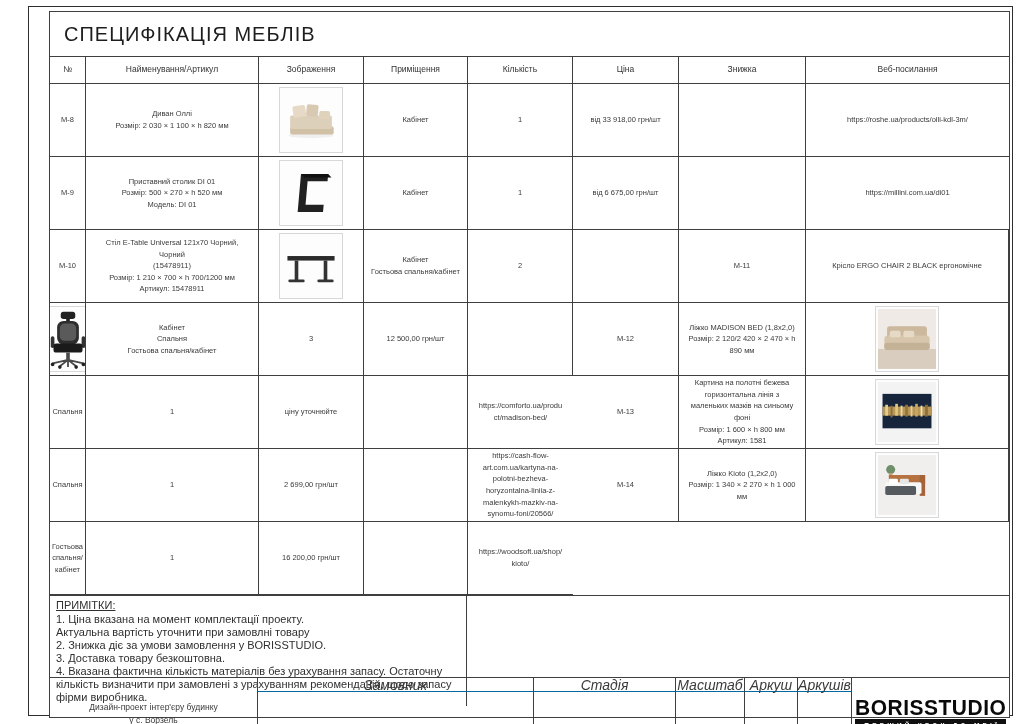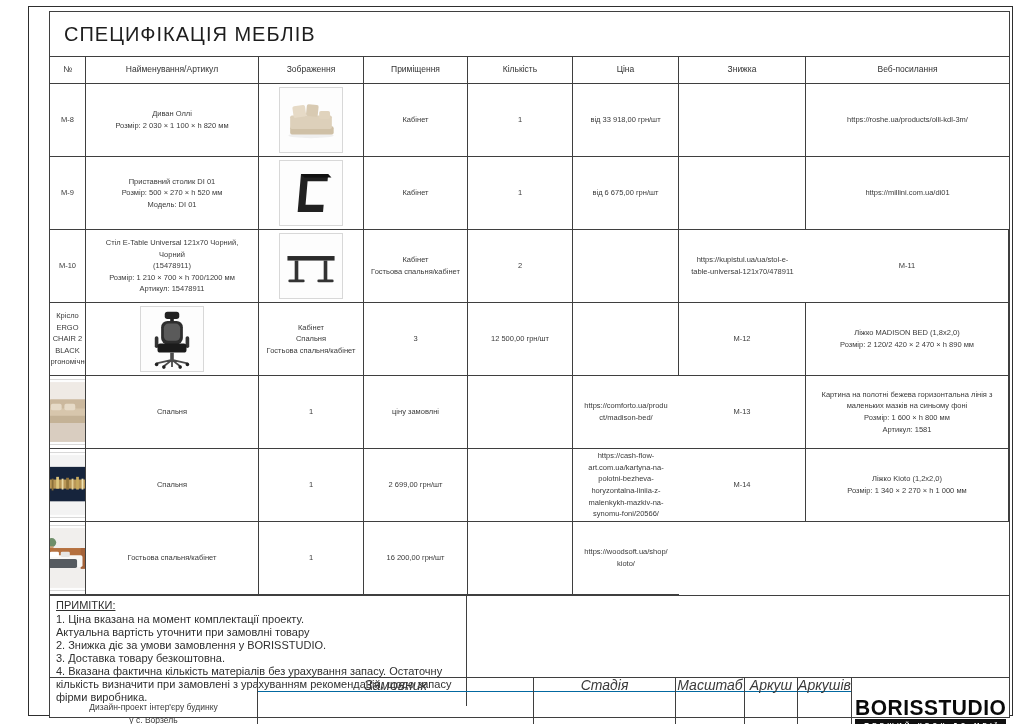--- a/index.html
+++ b/index.html
@@ -121,21 +121,20 @@
               <rect x="46" y="27" width="4" height="22" fill="#333"></rect>
               <rect x="7" y="48" width="18" height="3" rx="1.5" fill="#333"></rect>
               <rect x="39" y="48" width="18" height="3" rx="1.5" fill="#333"></rect>
             </svg>
           </div>
         </div>
         <div class="c pre">Кабінет
 Гостьова спальня/кабінет</div>
         <div class="c">2</div>
         <div class="c"></div>
-        <div class="c last linkc">https://kupistul.ua/ua/stol-e-table-universal-121x70/478911</div>
 
         <div class="c">М-11</div>
         <div class="c pre namec">Крісло ERGO CHAIR 2 BLACK ергономічне</div>
         <div class="c">
           <div class="photo-box">
             <svg width="58" height="60" viewBox="0 0 64 66">
               <rect x="24" y="3" width="16" height="8" rx="3" fill="#222"></rect>
               <rect x="30" y="10" width="4" height="5" fill="#222"></rect>
               <rect x="20" y="13" width="24" height="26" rx="7" fill="#2d2d2d"></rect>
               <rect x="23" y="16" width="18" height="19" rx="5" fill="#5a5a5a"></rect>
@@ -169,21 +168,21 @@
               <rect x="10" y="19" width="44" height="13" rx="3" fill="#cbb89d"></rect>
               <rect x="7" y="29" width="50" height="16" rx="4" fill="#d7c6ac"></rect>
               <rect x="13" y="24" width="12" height="7" rx="2" fill="#e6dac7"></rect>
               <rect x="28" y="24" width="12" height="7" rx="2" fill="#e6dac7"></rect>
               <rect x="7" y="37" width="50" height="8" rx="3" fill="#c4b296"></rect>
             </svg>
           </div>
         </div>
         <div class="c pre">Спальня</div>
         <div class="c">1</div>
-        <div class="c">ціну замовлні</div>
+        <div class="c">ціну уточнюйте</div>
         <div class="c"></div>
         <div class="c last linkc">https://comforto.ua/product/madison-bed/</div>
 
         <div class="c">М-13</div>
         <div class="c pre namec">Картина на полотні бежева горизонтальна лінія з маленьких мазків на синьому фоні
 Розмір: 1 600 × h 800 мм
 Артикул: 1581</div>
         <div class="c">
           <div class="photo-box">
             <svg width="58" height="60" viewBox="0 0 64 66">

